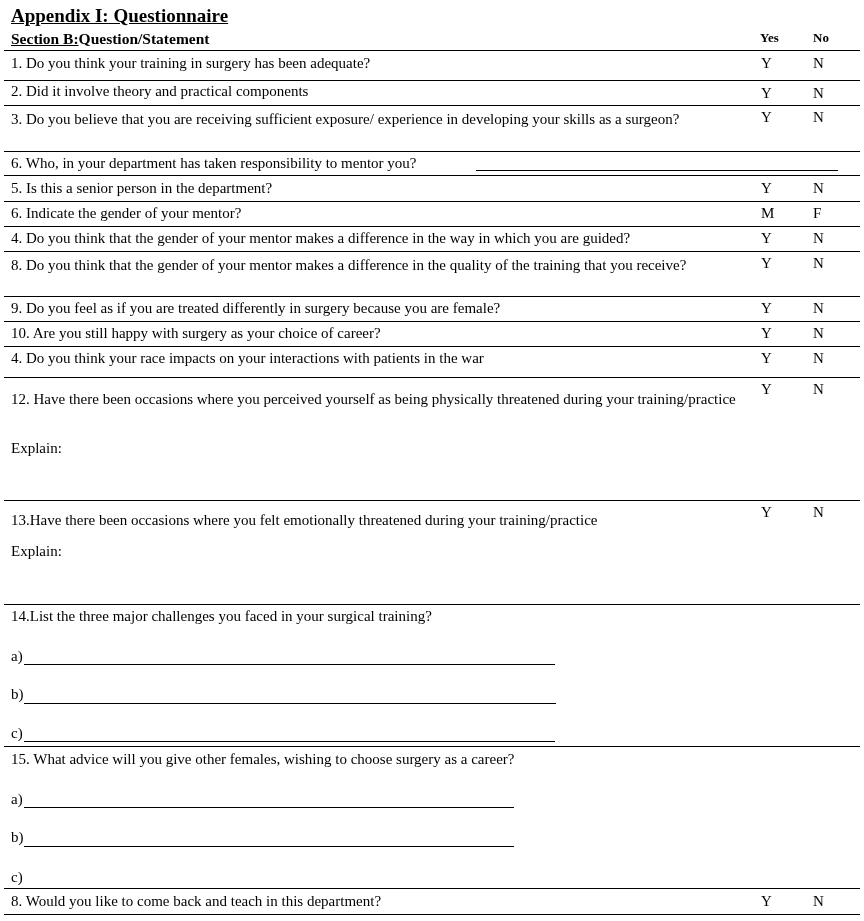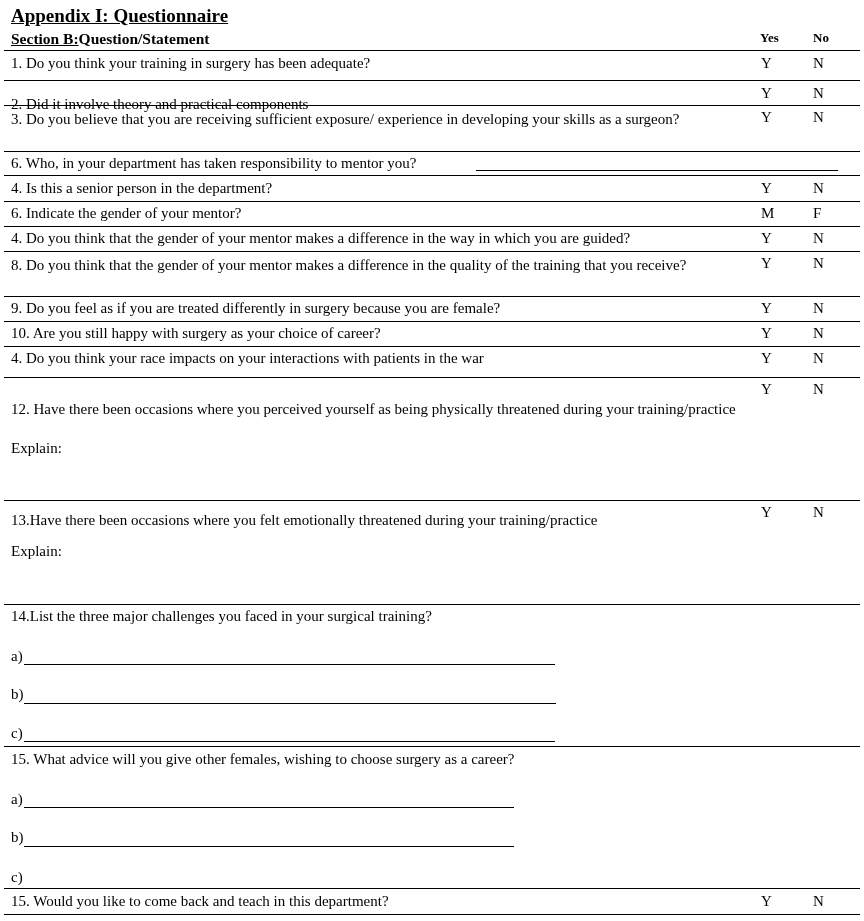--- a/index.html
+++ b/index.html
@@ -26,35 +26,35 @@
 <div class="abs hdr yes" style="left:760px">Yes</div>
 <div class="abs hdr no" style="left:813px">No</div>
 
 <div class="rule" style="top:50px"></div>
 
 <div class="abs q" style="top:55px">1. Do you think your training in surgery has been adequate?</div>
 <div class="abs yes" style="top:55px">Y</div>
 <div class="abs no" style="top:55px">N</div>
 <div class="rule" style="top:80px"></div>
 
-<div class="abs q" style="top:96px">2. Did it involve theory and practical components</div>
+<div class="abs q" style="top:83px">2. Did it involve theory and practical components</div>
 <div class="abs yes" style="top:85px">Y</div>
 <div class="abs no" style="top:85px">N</div>
 <div class="rule" style="top:105px"></div>
 
 <div class="abs just" style="top:109px">3. Do you believe that you are receiving sufficient exposure/ experience in developing your skills as a surgeon?</div>
 <div class="abs yes" style="top:109px">Y</div>
 <div class="abs no" style="top:109px">N</div>
 <div class="rule" style="top:151px"></div>
 
 <div class="abs q" style="top:155px">6. Who, in your department has taken responsibility to mentor you?</div>
 <div class="blank" style="left:476px; width:362px; top:170px"></div>
 <div class="rule" style="top:175px"></div>
 
-<div class="abs q" style="top:180px">4. Is this a senior person in the department?</div>
+<div class="abs q" style="top:180px">5. Is this a senior person in the department?</div>
 <div class="abs yes" style="top:180px">Y</div>
 <div class="abs no" style="top:180px">N</div>
 <div class="rule" style="top:201px"></div>
 
 <div class="abs q" style="top:205px">6. Indicate the gender of your mentor?</div>
 <div class="abs yes" style="top:205px">M</div>
 <div class="abs no" style="top:205px">F</div>
 <div class="rule" style="top:226px"></div>
 
 <div class="abs q" style="top:230px">4. Do you think that the gender of your mentor makes a difference in the way in which you are guided?</div>
@@ -75,21 +75,21 @@
 <div class="abs q" style="top:325px">10. Are you still happy with surgery as your choice of career?</div>
 <div class="abs yes" style="top:325px">Y</div>
 <div class="abs no" style="top:325px">N</div>
 <div class="rule" style="top:346px"></div>
 
 <div class="abs q" style="top:350px">4. Do you think your race impacts on your interactions with patients in the war</div>
 <div class="abs yes" style="top:350px">Y</div>
 <div class="abs no" style="top:350px">N</div>
 <div class="rule" style="top:377px"></div>
 
-<div class="abs just" style="top:399px">12. Have there been occasions where you perceived yourself as  being physically threatened during your training/practice</div>
+<div class="abs just" style="top:389px">12. Have there been occasions where you perceived yourself as  being physically threatened during your training/practice</div>
 <div class="abs yes" style="top:381px">Y</div>
 <div class="abs no" style="top:381px">N</div>
 <div class="abs label" style="top:440px">Explain:</div>
 <div class="rule" style="top:500px"></div>
 
 <div class="abs q" style="top:512px">13.Have there been occasions where you felt emotionally  threatened during your training/practice</div>
 <div class="abs yes" style="top:504px">Y</div>
 <div class="abs no" style="top:504px">N</div>
 <div class="abs label" style="top:543px">Explain:</div>
 <div class="rule" style="top:604px"></div>
@@ -104,16 +104,16 @@
 <div class="rule" style="top:746px"></div>
 
 <div class="abs q" style="top:751px">15. What advice will you give other females, wishing to choose surgery as a career?</div>
 <div class="abs label" style="top:791px">a)</div>
 <div class="blank" style="left:24px; width:490px; top:807px"></div>
 <div class="abs label" style="top:829px">b)</div>
 <div class="blank" style="left:24px; width:490px; top:846px"></div>
 <div class="abs label" style="top:869px">c)</div>
 <div class="rule" style="top:888px"></div>
 
-<div class="abs q" style="top:893px">15. Would you like to come back and teach in this department?</div>
+<div class="abs q" style="top:893px">8. Would you like to come back and teach in this department?</div>
 <div class="abs yes" style="top:893px">Y</div>
 <div class="abs no" style="top:893px">N</div>
 <div class="rule" style="top:914px"></div>
 
 </body></html>

